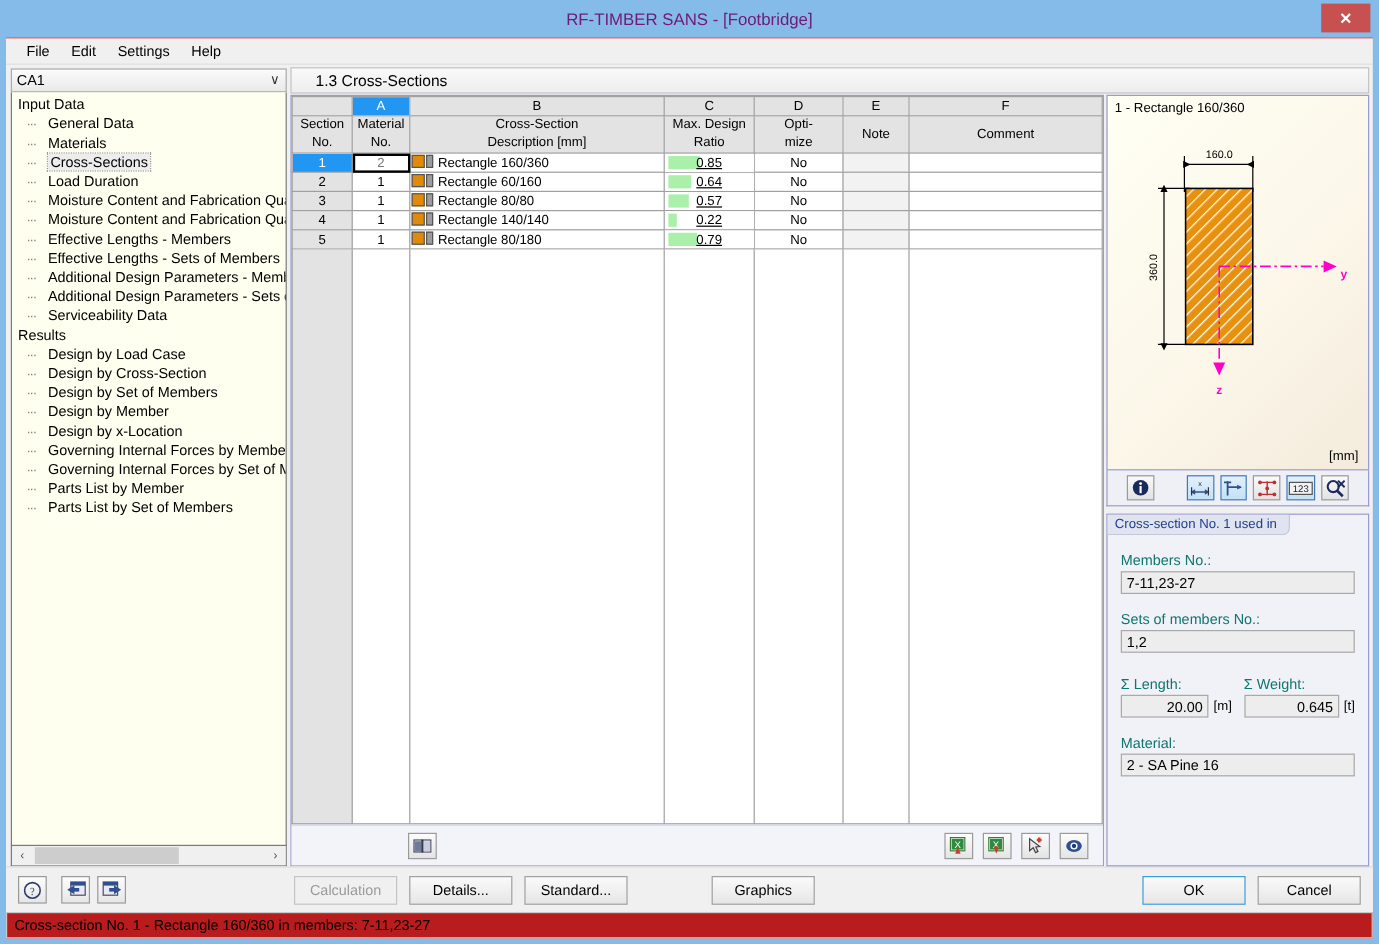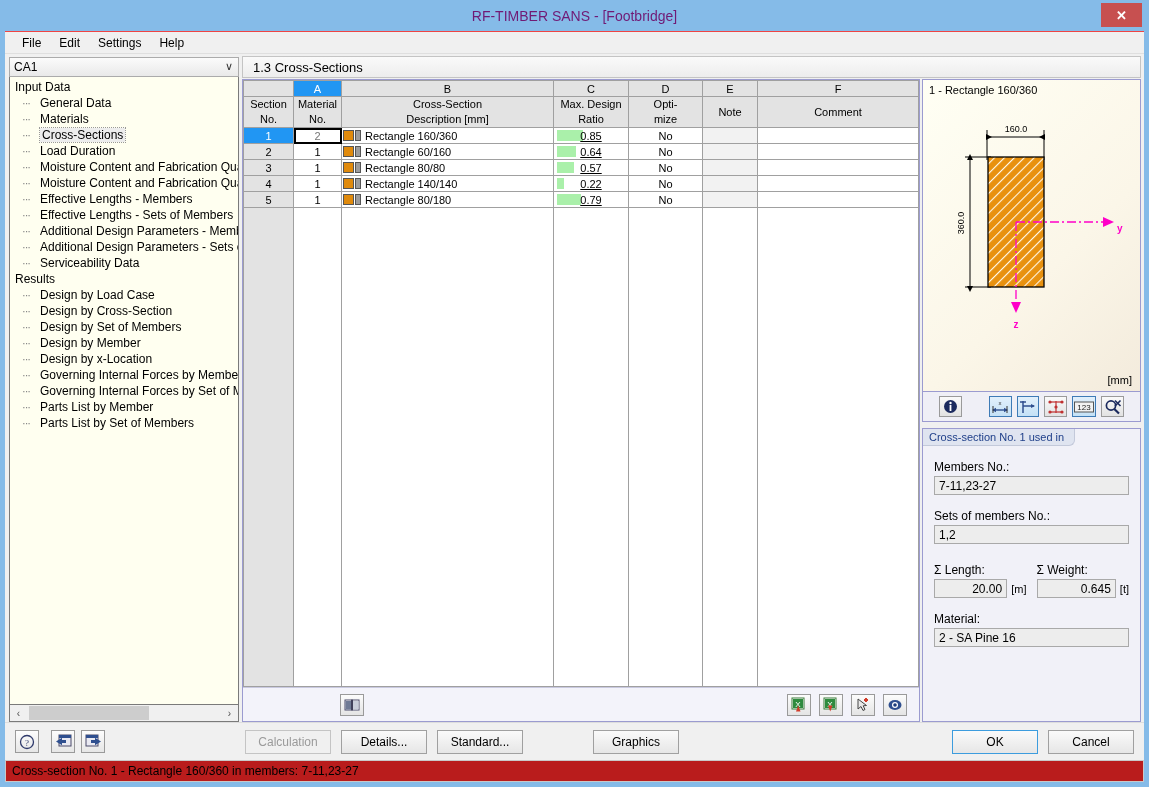--- a/index.html
+++ b/index.html
@@ -129,21 +129,21 @@
   .rightpane {
     flex: 1 1 auto; min-width: 0;
     display: flex; flex-direction: column;
     padding: 1px 3px 0 1px;
   }
   .section-header {
     height: 22px; flex: 0 0 22px;
     background: linear-gradient(to bottom,#FAFAFA,#EDEDED);
     border: 1px solid #C4C4C4;
     display: flex; align-items: center;
-    padding-left: 10px; font-size: 13px; color: #000;
+    padding-left: 20px; font-size: 13px; color: #000;
   }
   .content {
     flex: 1 1 auto; min-height: 0;
     display: flex; flex-direction: row;
     padding-top: 1px;
   }
   
   .tablewrap {
     flex: 1 1 auto; min-width: 0;
     display: flex; flex-direction: column;
@@ -272,21 +272,21 @@
     position: absolute; left: 0; top: 0;
     height: 17px; line-height: 17px;
     padding: 0 10px 0 6px;
     background: #DFE4F0;
     font-size: 11px; color: #20408A;
     border-bottom: 1px solid #C3C9DA;
     border-right: 1px solid #C3C9DA;
     border-bottom-right-radius: 6px;
   }
   .infobody { padding: 22px 7px 0 7px; }
-  .flabel { font-size: 12px; color: #000000; margin: 5px 0 2px 0; }
+  .flabel { font-size: 12px; color: #0f766e; margin: 5px 0 2px 0; }
   .finput {
     height: 19px;
     border: 1px solid #A9A9A9;
     background: #EDEDED;
     font-size: 12px; color: #000;
     display: flex; align-items: center;
     padding: 0 4px;
   }
   .finput.ro { background: #EDEDED; }
   .row2 { display: flex; gap: 10px; }

